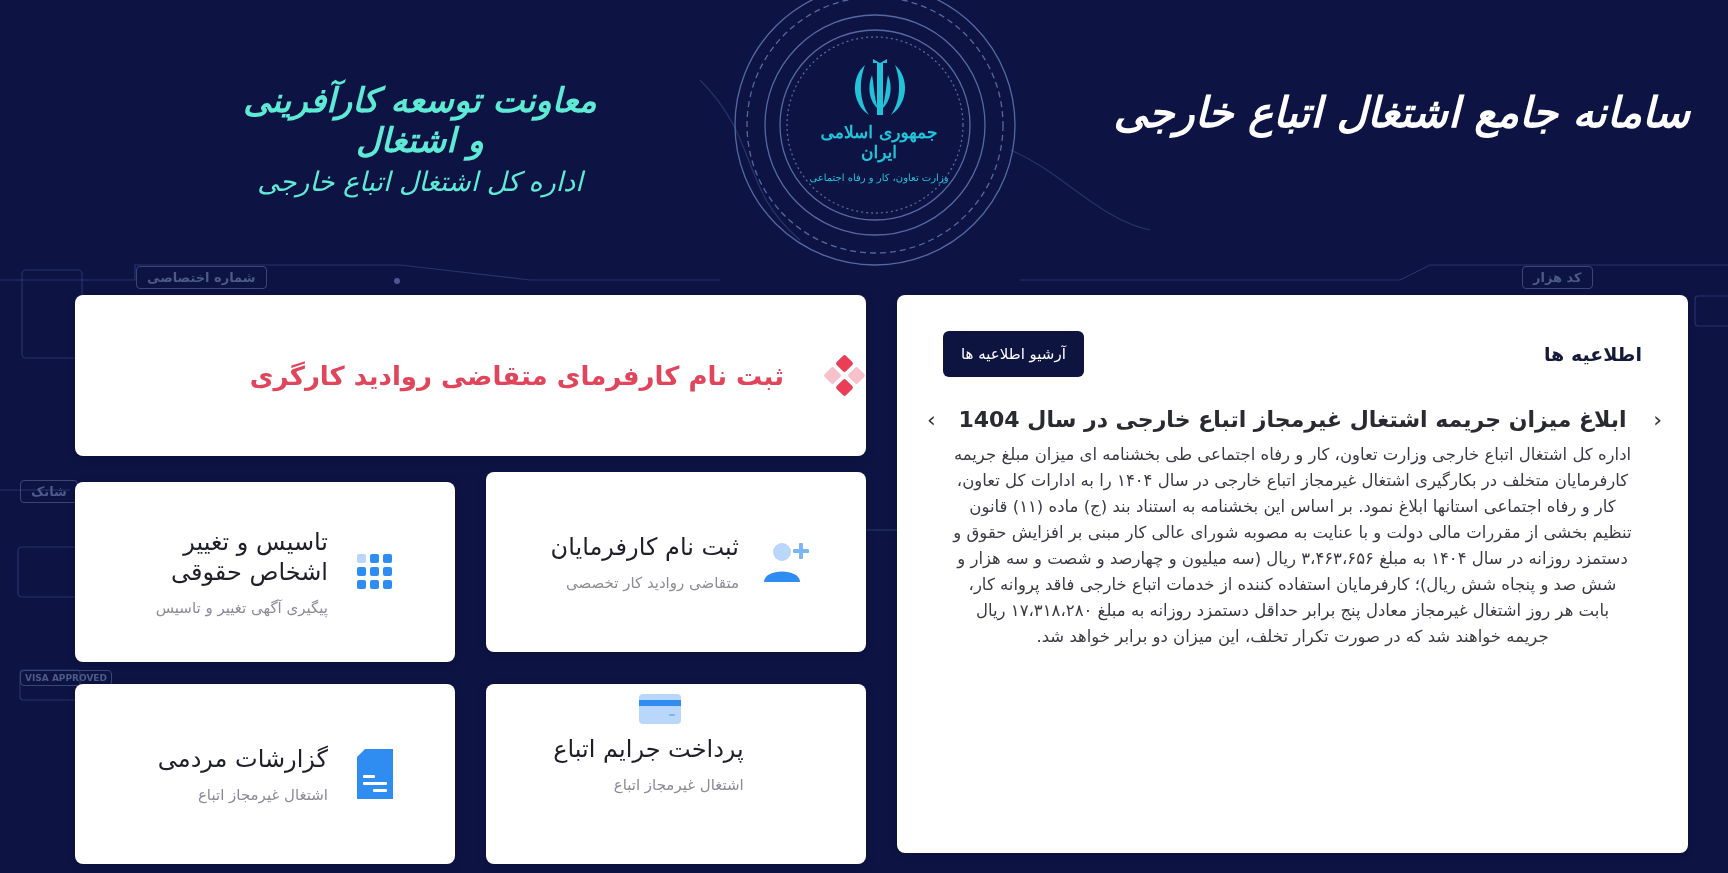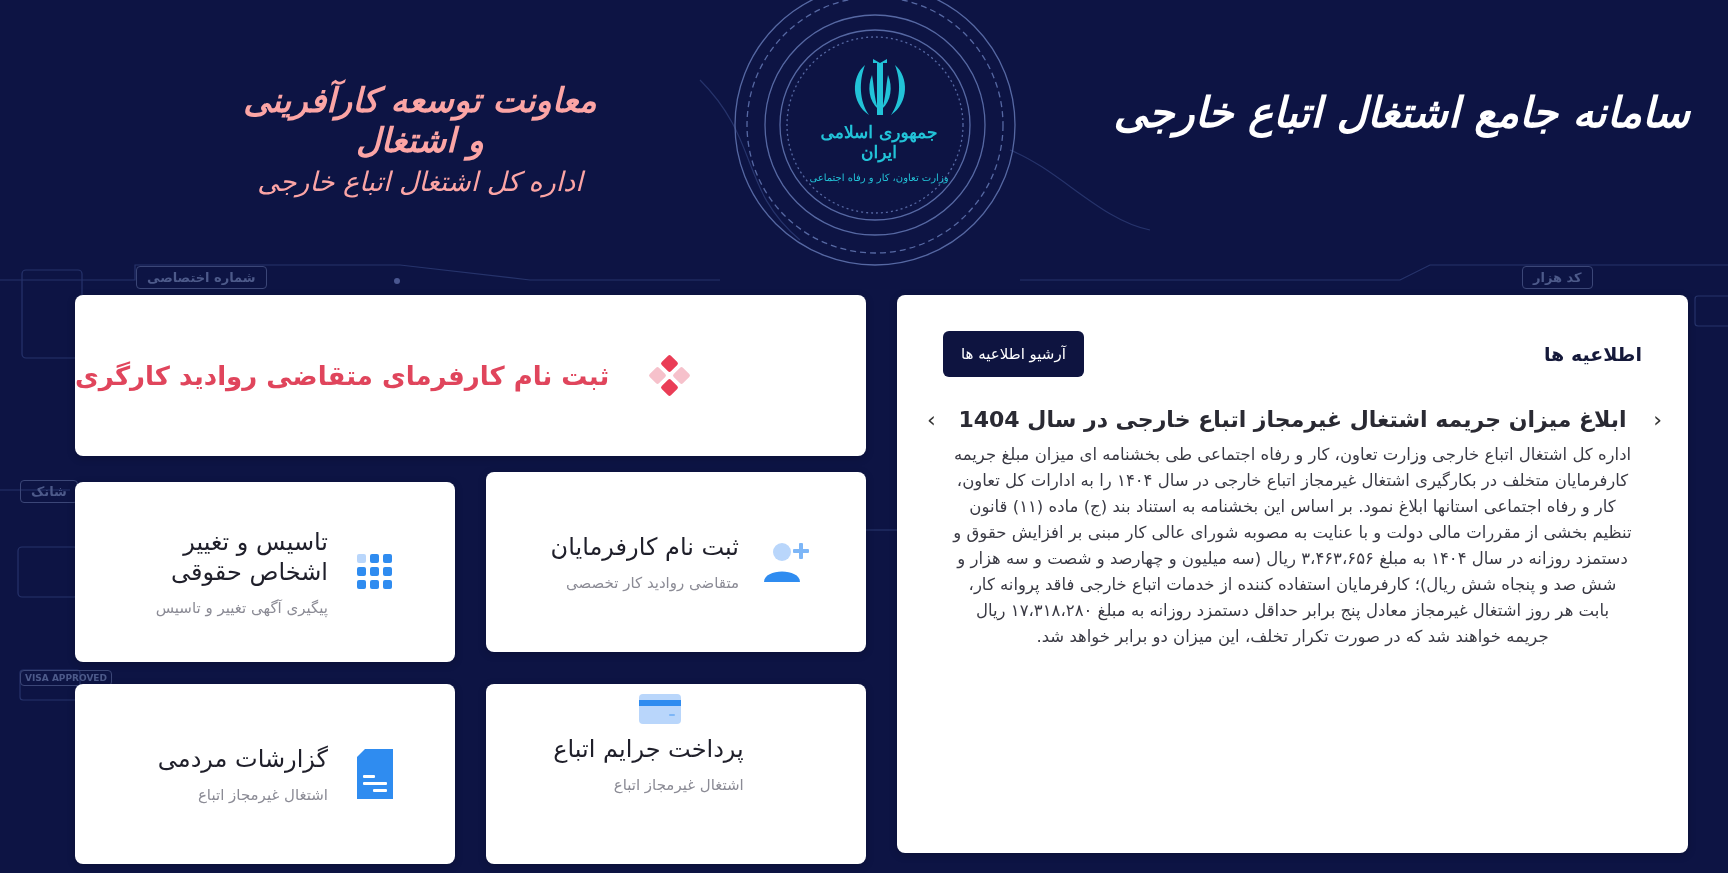--- a/index.html
+++ b/index.html
@@ -8,30 +8,30 @@
     background:#0d1444;
     font-family:"DejaVu Sans", sans-serif;
     direction:rtl;
   }
   .bg-lines { position:absolute; inset:0; pointer-events:none; }
   .header-title-right {
     position:absolute; top:88px; right:38px; color:#fff;
     font-family:"DejaVu Serif", serif; font-style:italic; font-size:42px; font-weight:bold;
     letter-spacing:1px;
   }
-  .header-left { position:absolute; top:80px; left:240px; width:360px; text-align:center; color:#fca5a5; font-family:"DejaVu Serif", serif; font-style:italic; }
+  .header-left { position:absolute; top:80px; left:240px; width:360px; text-align:center; color:#5eead4; font-family:"DejaVu Serif", serif; font-style:italic; }
   .header-left .l1 { font-size:34px; font-weight:bold; }
   .header-left .l2 { font-size:27px; margin-top:6px; }
   .emblem-wrap { position:absolute; left:730px; top:-20px; width:290px; height:290px; }
   .emblem-center { position:absolute; left:804px; top:52px; width:150px; text-align:center; color:#22c3d8; font-family:"DejaVu Serif", serif; }
   .emblem-center .e1 { font-size:17px; font-weight:bold; margin-top:70px; }
   .emblem-center .e2 { font-size:10px; margin-top:10px; }
   .deco-tag { position:absolute; border:1px solid #3b4677; border-radius:4px; color:#4d5a8a; font-size:13px; font-weight:bold; padding:3px 10px; }
   .card { position:absolute; background:#fff; border-radius:8px; box-shadow:0 2px 8px rgba(0,0,0,.2); }
-  .card-hero { left:75px; top:295px; width:791px; height:161px; display:flex; align-items:center; justify-content:flex-end; gap:40px; cursor:pointer; }
+  .card-hero { left:75px; top:295px; width:791px; height:161px; display:flex; align-items:center; justify-content:flex-start; gap:40px; cursor:pointer; }
   .card-hero .title { color:#e0455c; font-size:26px; font-weight:bold; }
   .diamonds { position:relative; width:42px; height:42px; }
   .diamonds span { position:absolute; width:13px; height:13px; transform:rotate(45deg); border-radius:2px; }
   .d1 { background:#ea3d56; left:14px; top:2px; }
   .d2 { background:#ea3d56; left:14px; top:26px; }
   .d3 { background:#f6c1cb; left:2px; top:14px; }
   .d4 { background:#f6c1cb; left:26px; top:14px; }
   .tile { width:380px; height:180px; display:flex; align-items:center; padding-right:55px; box-sizing:border-box; cursor:pointer; }
   .tile .icon { width:50px; height:50px; margin-left:22px; flex:0 0 auto; display:flex; align-items:center; justify-content:center; }
   .tile .txt { display:flex; flex-direction:column; }

